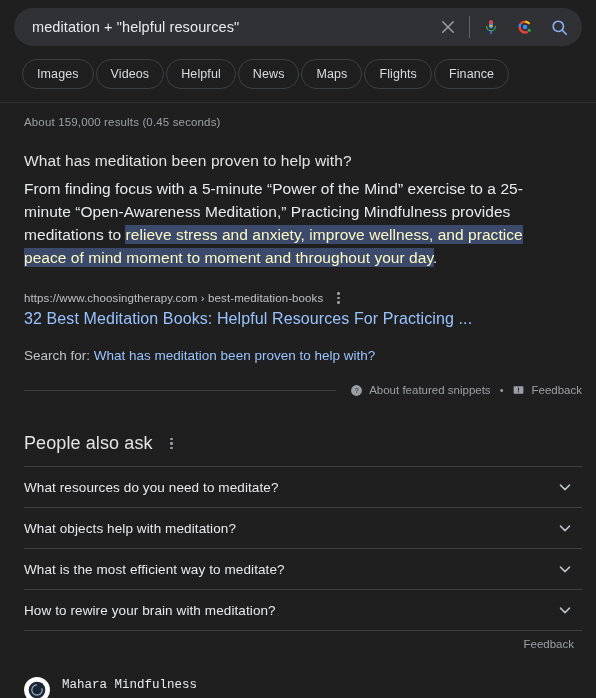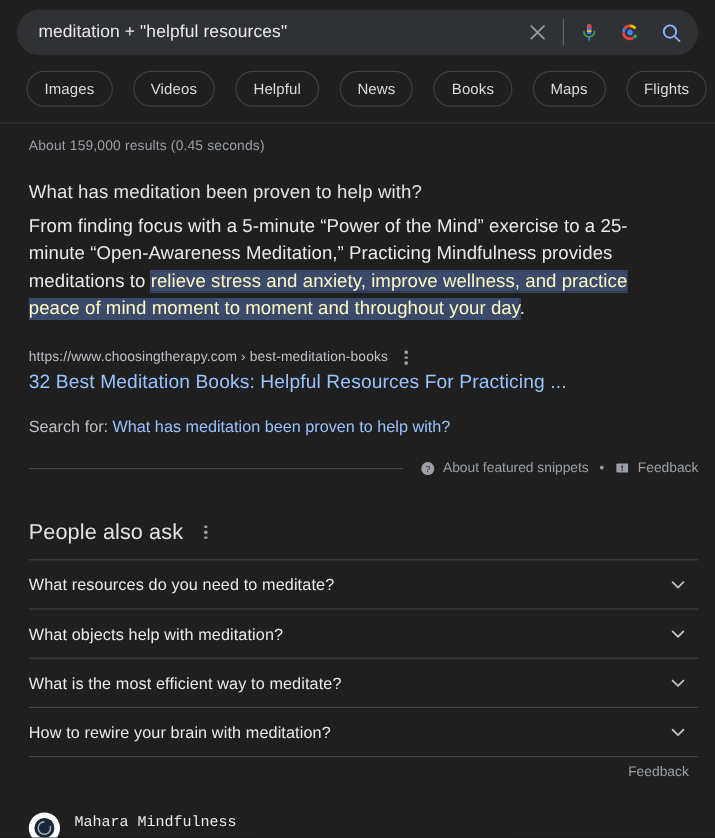--- a/index.html
+++ b/index.html
@@ -53,21 +53,21 @@
     width: 1px;
     height: 22px;
     background: #5f6368;
     margin: 0 4px;
     flex: 0 0 auto;
   }
 
   
   .chips {
     display: flex;
-    gap: 17px;
+    gap: 2px;
     padding: 13px 0 0 22px;
   }
   .chip {
     border: 1px solid #3c4043;
     border-radius: 16px;
     height: 28px;
     display: flex;
     align-items: center;
     padding: 0 14px;
     font-size: 12.5px;
@@ -316,21 +316,20 @@
       </svg>
     </div>
   </div>
 </div>
 
 <div class="chips">
   <div class="chip">Images</div>
   <div class="chip">Videos</div>
   <div class="chip">Helpful</div>
   <div class="chip">News</div>
-  <div class="chip">Books</div>
   <div class="chip">Maps</div>
   <div class="chip">Flights</div>
   <div class="chip">Finance</div>
 </div>
 
 <div class="top-divider"></div>
 
 <div class="results">
 
   <div class="result-stats">About 159,000 results (0.45 seconds)</div>

